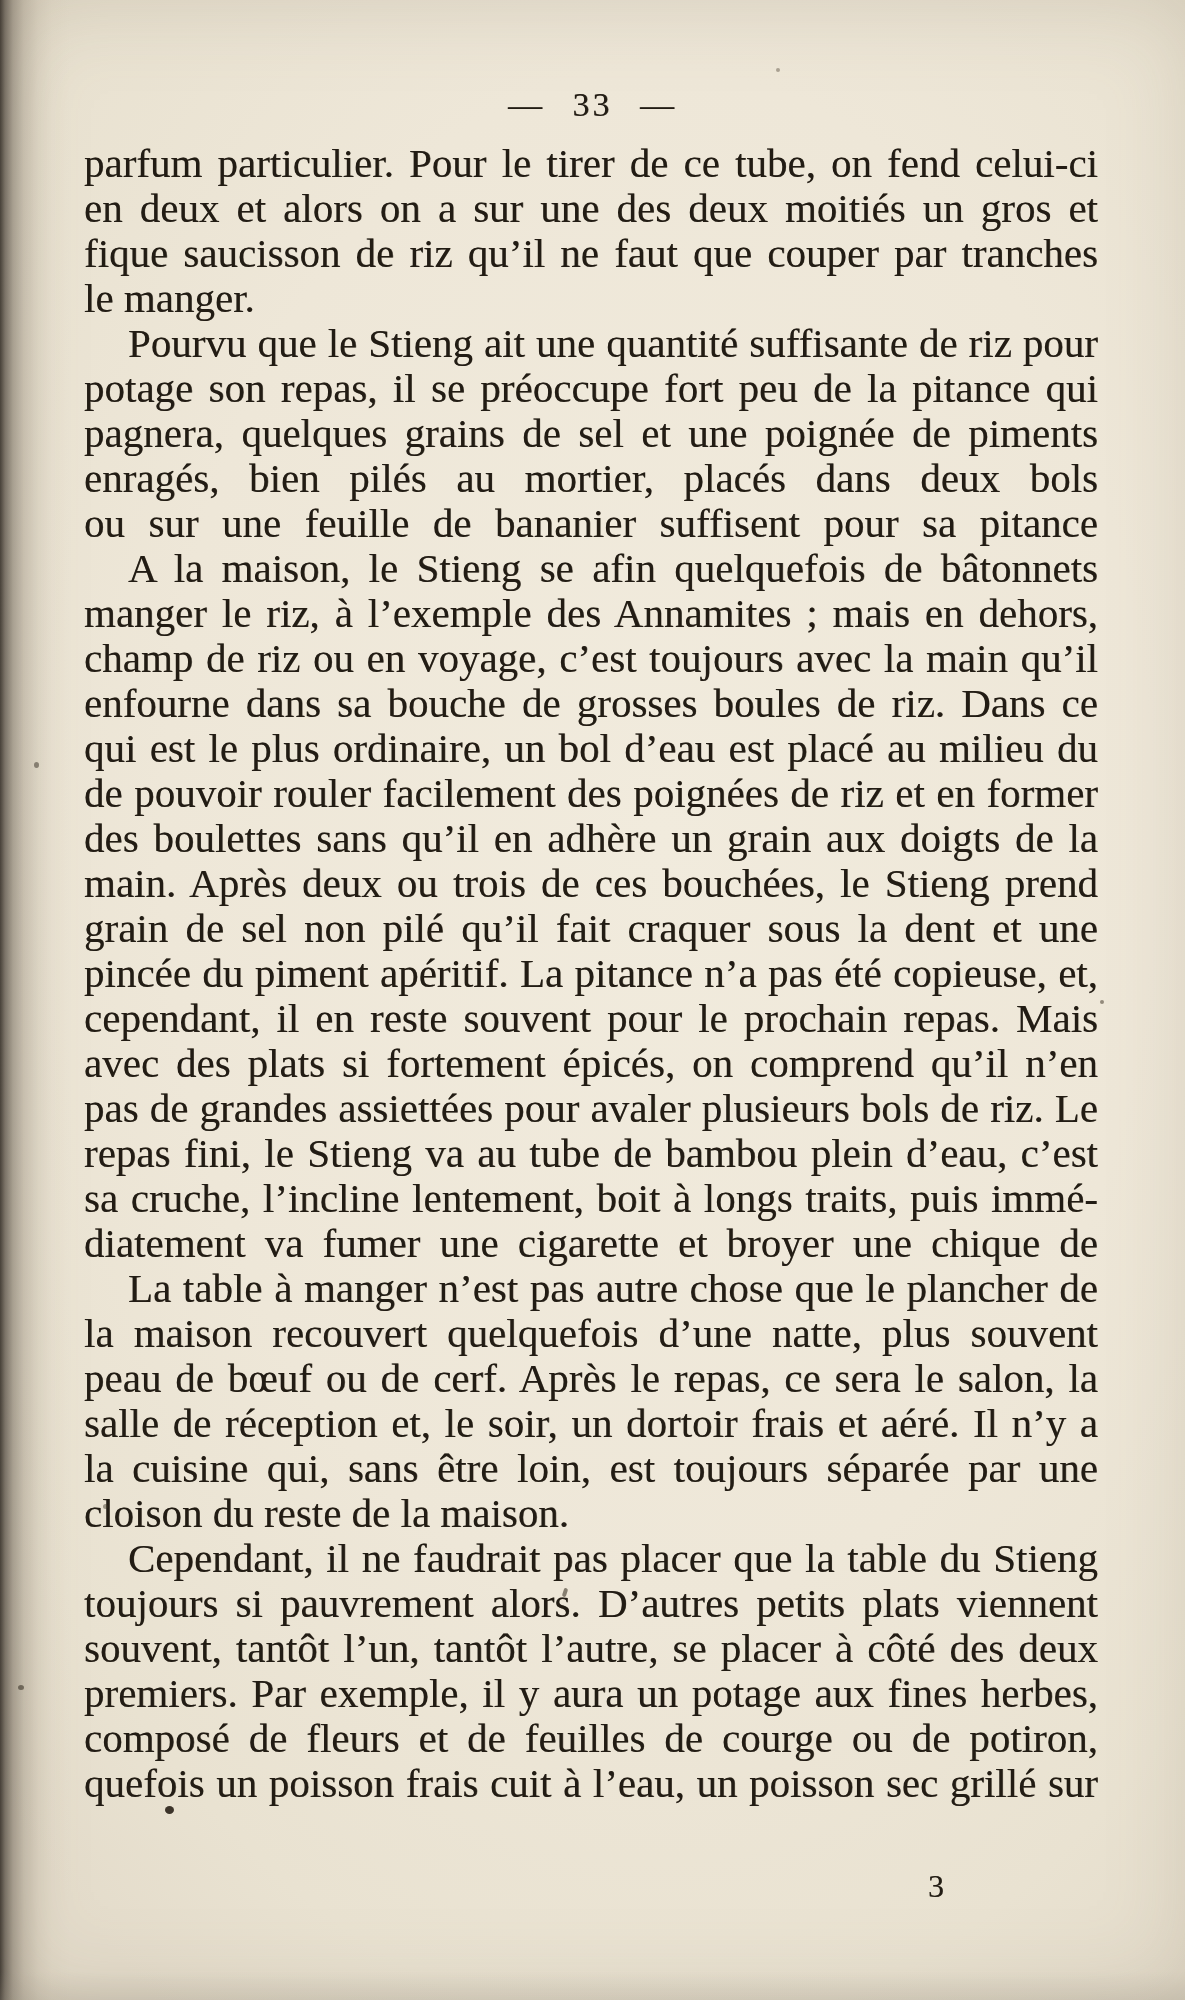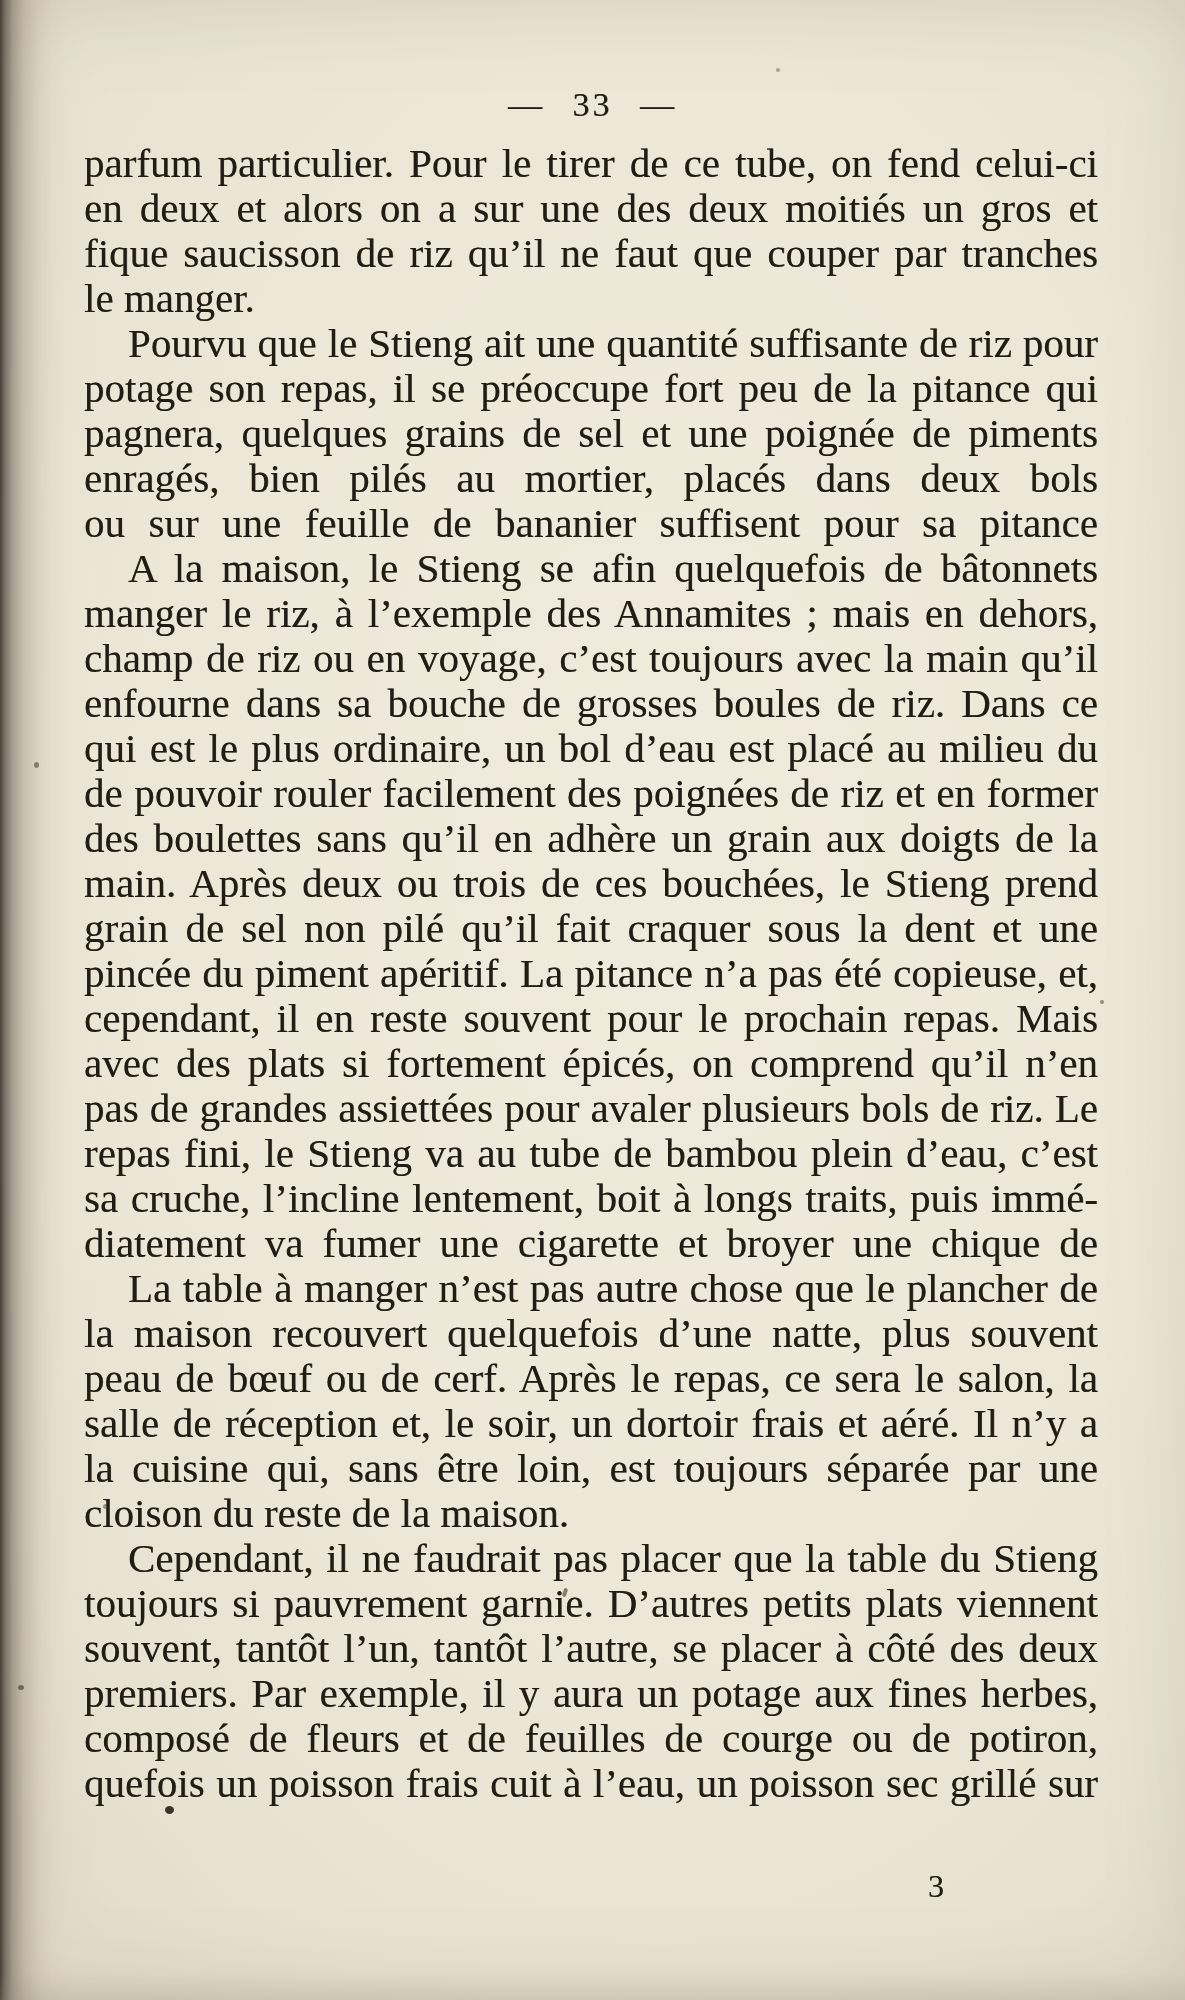--- a/index.html
+++ b/index.html
@@ -138,21 +138,21 @@
       <span class="line indent">La table à manger n’est pas autre chose que le plancher de</span>
       <span class="line">la maison recouvert quelquefois d’une natte, plus souvent d’une</span>
       <span class="line">peau de bœuf ou de cerf. Après le repas, ce sera le salon, la</span>
       <span class="line">salle de réception et, le soir, un dortoir frais et aéré. Il n’y a que</span>
       <span class="line">la cuisine qui, sans être loin, est toujours séparée par une</span>
       <span class="line short">cloison du reste de la maison.</span>
     </p>
 
     <p class="para">
       <span class="line indent">Cependant, il ne faudrait pas placer que la table du Stieng est</span>
-      <span class="line">toujours si pauvrement garnie. D’autres petits plats viennent</span>
+      <span class="line">toujours si pauvrement alors. D’autres petits plats viennent</span>
       <span class="line">souvent, tantôt l’un, tantôt l’autre, se placer à côté des deux</span>
       <span class="line">premiers. Par exemple, il y aura un potage aux fines herbes,</span>
       <span class="line">composé de fleurs et de feuilles de courge ou de potiron, quel-</span>
       <span class="line">quefois un poisson frais cuit à l’eau, un poisson sec grillé sur</span>
     </p>
 
   </section>
 
   <div class="folio">3</div>
 

